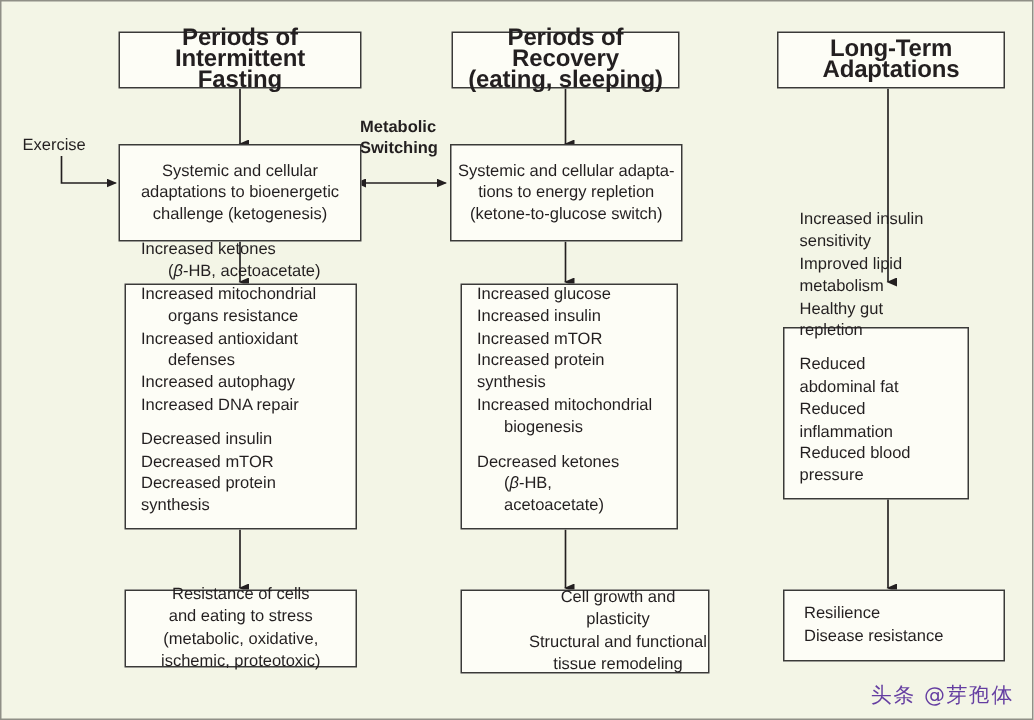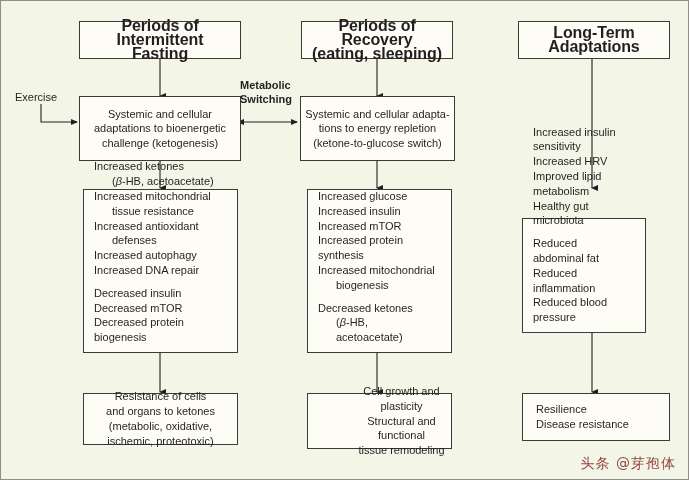--- a/index.html
+++ b/index.html
@@ -88,21 +88,21 @@
     top: 0;
     width: 689px;
     height: 480px;
     pointer-events: none;
   }
   .watermark {
     position: absolute;
     right: 12px;
     bottom: 6px;
     font-size: 14px;
-    color: #7f1d1d;
+    color: #4c1d95;
     letter-spacing: 1px;
     font-family: "DejaVu Sans", sans-serif;
     white-space: nowrap;
     opacity: 0.85;
   }
 </style>
 </head>
 <body>
 
 <div id="figure">
@@ -174,59 +174,58 @@
 
   <div class="label bold" style="left:239px; top:78px; width:60px;">
     <div>Metabolic</div>
     <div>Switching</div>
   </div>
 
   <div class="box listbox" id="effects-fasting" style="left:82px; top:188px; width:155px; height:164px;">
       <div class="line">Increased ketones</div>
       <div class="line indent">(<span class="ital">β</span>-HB, acetoacetate)</div>
       <div class="line">Increased mitochondrial</div>
-      <div class="line indent">tissue resistance</div>
+      <div class="line indent">organs resistance</div>
       <div class="line">Increased antioxidant</div>
       <div class="line indent">defenses</div>
       <div class="line">Increased autophagy</div>
       <div class="line">Increased DNA repair</div>
       <div class="line gap">Decreased insulin</div>
       <div class="line">Decreased mTOR</div>
-      <div class="line">Decreased protein biogenesis</div>
+      <div class="line">Decreased protein synthesis</div>
     </div>
 
   <div class="box listbox" id="effects-recovery" style="left:306px; top:188px; width:145px; height:164px;">
       <div class="line">Increased glucose</div>
       <div class="line">Increased insulin</div>
       <div class="line">Increased mTOR</div>
       <div class="line">Increased protein synthesis</div>
       <div class="line">Increased mitochondrial</div>
       <div class="line indent">biogenesis</div>
       <div class="line gap">Decreased ketones</div>
       <div class="line indent">(<span class="ital">β</span>-HB, acetoacetate)</div>
     </div>
 
   <div class="box listbox" id="effects-longterm" style="left:521px; top:188px; width:124px; height:115px;margin-top:29px;">
       <div class="line">Increased insulin sensitivity</div>
-      <div class="line">Increased HRV</div>
       <div class="line">Improved lipid metabolism</div>
-      <div class="line">Healthy gut microbiota</div>
+      <div class="line">Healthy gut repletion</div>
       <div class="line gap">Reduced abdominal fat</div>
       <div class="line">Reduced inflammation</div>
       <div class="line">Reduced blood pressure</div>
     </div>
 
   <div class="box centerbox" id="outcome-fasting" style="left:82px; top:392px; width:155px; height:52px;">
       <div class="line">Resistance of cells</div>
-      <div class="line">and organs to ketones</div>
+      <div class="line">and eating to stress</div>
       <div class="line">(metabolic, oxidative,</div>
       <div class="line">ischemic, proteotoxic)</div>
     </div>
 
-  <div class="box centerbox" id="outcome-recovery" style="left:306px; top:392px; width:145px; height:56px;padding-left:44px;">
+  <div class="box centerbox" id="outcome-recovery" style="left:306px; top:392px; width:166px; height:56px;padding-left:44px;">
       <div class="line">Cell growth and plasticity</div>
       <div class="line">Structural and functional</div>
       <div class="line center">tissue remodeling</div>
     </div>
 
   <div class="box leftbox" id="outcome-longterm" style="left:521px; top:392px; width:148px; height:48px;">
       <div class="line">Resilience</div>
       <div class="line">Disease resistance</div>
     </div>
 

